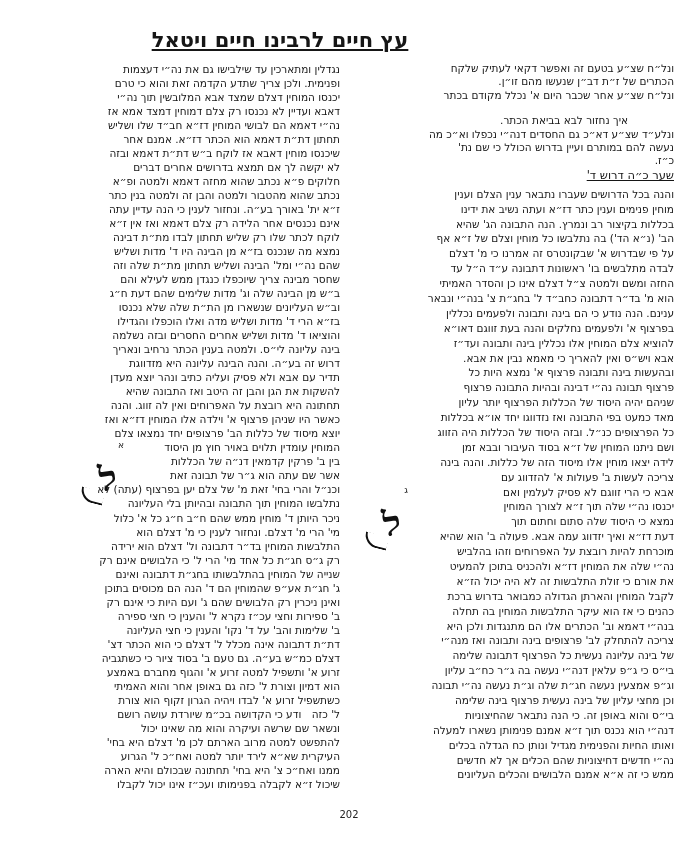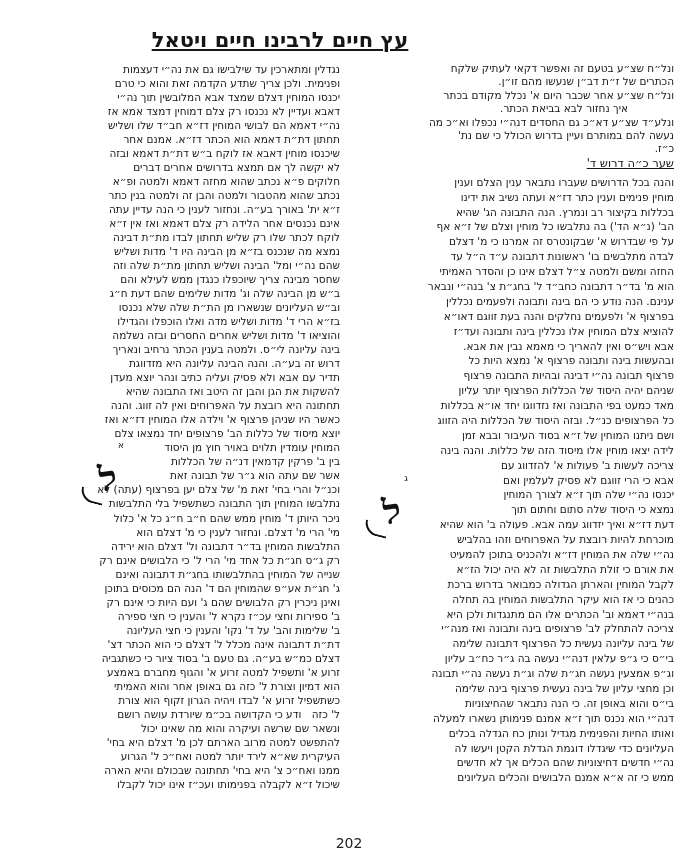--- a/index.html
+++ b/index.html
@@ -17,21 +17,21 @@
     position:absolute;top:62px;width:314px;direction:rtl;
     font-size:10.5px;
   }
   .col-right{right:24px;}
   .col-left{left:26px;}
   .line{
     white-space:nowrap;overflow:visible;text-align:right;
     direction:rtl;box-sizing:border-box;width:100%;
   }
   .rc-glosses .line{line-height:13.4px;height:13.4px;}
-  .rc-glosses .line:nth-child(4){padding-right:46px;}
+  .rc-glosses .line:nth-child(4){padding-right:46px;margin-top:12px;}
   .section-header{
     margin-bottom:4px;
     font-weight:normal;font-size:11.5px;text-decoration:underline;
     text-align:right;direction:rtl;line-height:15px;
   }
   .rc-body{position:relative;}
   .rc-body .line{line-height:14.9px;height:14.9px;}
   .rc-body .line:nth-child(n+21):nth-child(-n+24){padding-left:66px;}
   .lc-body{position:relative;}
   .lc-body .line{line-height:14.02px;height:14.02px;}
@@ -49,22 +49,22 @@
   }
   .figure-mark{
     position:absolute;top:0;right:0;font-size:9px;line-height:9px;color:#222;
   }
   .figure-tail{
     position:absolute;left:2px;bottom:-6px;width:22px;height:12px;
     border-bottom:2px solid #111;border-left:2px solid #111;
     border-bottom-left-radius:14px;transform:rotate(14deg);
   }
   .page-number{
-    position:absolute;top:835px;left:0;width:698px;
-    text-align:center;font-size:14px;color:#222;
+    position:absolute;top:809px;left:0;width:698px;
+    text-align:center;font-size:10px;color:#222;
   }
 </style>
 </head>
 <body>
 
 <h1 class="page-title">עץ חיים לרבינו חיים ויטאל</h1>
 
 <div class="col col-right">
   <div class="rc-glosses">
       <div class="line">ונל״ח שצ״ע בטעם זה ואפשר דקאי לעתיק שלקח</div>
@@ -109,21 +109,20 @@
         <div class="line">כהנים כי אז הוא עיקר התלבשות המוחין בה תחלה</div>
         <div class="line">בנה״י דאמא וב' הכתרים אלו הם מתנגדות ולכן היא</div>
         <div class="line">צריכה להתחלק לב' פרצופים בינה ותבונה ואז מנה״י</div>
         <div class="line">של בינה עליונה נעשית כל הפרצוף דתבונה שלימה</div>
         <div class="line">בי״ס כי ג״פ עלאין דנה״י נעשה בה ג״ר כח״ב עליון</div>
         <div class="line">וג״פ אמצעין נעשה חג״ת שלה וג״ת נעשה נה״י תבונה</div>
         <div class="line">וכן מחצי עליון של בינה נעשית פרצוף בינה שלימה</div>
         <div class="line">בי״ס והוא באופן זה. כי הנה נתבאר שהחיצוניות</div>
         <div class="line">דנה״י הוא נכנס תוך ז״א אמנם פנימותן נשארו למעלה</div>
         <div class="line">ואותו החיות והפנימית מגדיל ונותן כח הגדלה בכלים</div>
-        <div class="line">העליונים כדי שיגדלו דוגמת הגדלת הקטן ויעשו לה</div>
         <div class="line">נה״י חדשים דחיצוניות שהם הכלים אך לא חדשים</div>
         <div class="line">ממש כי זה א״א אמנם הלבושים והכלים העליונים</div>
       </div>
     <div class="inline-figure rc-figure">
       <span class="figure-mark">ג</span>
       <span class="figure-glyph">ל</span>
       <span class="figure-tail"></span>
     </div>
   </div>
 </div>
@@ -155,21 +154,21 @@
         <div class="line">דרוש זה בע״ה. והנה הבינה עליונה היא מזדווגת</div>
         <div class="line">תדיר עם אבא ולא פסיק ועליה כתיב ונהר יוצא מעדן</div>
         <div class="line">להשקות את הגן והבן זה היטב ואז התבונה שהיא</div>
         <div class="line">תחתונה היא רובצת על האפרוחים ואין לה זווג. והנה</div>
         <div class="line">כאשר היו שניהן פרצוף א' וילדה אלו המוחין דז״א ואז</div>
         <div class="line">יוצא מיסוד של כללות הב' פרצופים יחד נמצאו צלם</div>
         <div class="line">המוחין עומדין תלוים באויר חוץ מן היסוד</div>
         <div class="line">בין ב' פרקין קדמאין דנ״ה של הכללות</div>
         <div class="line">אשר שם עתה הוא ג״ר של תבונה זאת</div>
         <div class="line">וכנ״ל והרי בחי' זאת מ' של צלם יען בפרצוף (עתה) לא</div>
-        <div class="line">נתלבשו המוחין תוך התבונה כשתשפיל בלי התלבשות</div>
+        <div class="line">נתלבשו המוחין תוך התבונה ובהיותן בלי העליונה</div>
         <div class="line">ניכר היותן ד' מוחין ממש שהם ח״ב ח״ג כל א' כלול</div>
         <div class="line">מי' הרי מ' דצלם. ונחזור לענין כי מ' דצלם הוא</div>
         <div class="line">התלבשות המוחין בד״ר דתבונה ול' דצלם הוא ירידה</div>
         <div class="line">רק ג״ס חג״ת כל אחד מי' הרי ל' כי הלבושים אינם רק</div>
         <div class="line">שנייה של המוחין בהתלבשותו בחג״ת דתבונה ואינם</div>
         <div class="line">ג' חג״ת אע״פ שהמוחין הם ד' הנה הם מכוסים בתוכן</div>
         <div class="line">ואינן ניכרין רק הלבושים שהם ג' ועם היות כי אינם רק</div>
         <div class="line">ב' ספירות וחצי עכ״ז נקרא ל' והענין כי חצי ספירה</div>
         <div class="line">ב' שלימות והב' על ד' נקו' והענין כי חצי העליונה</div>
         <div class="line">דת״ת דתבונה אינה מכלל ל' דצלם כי הוא הכתר דצ'</div>

